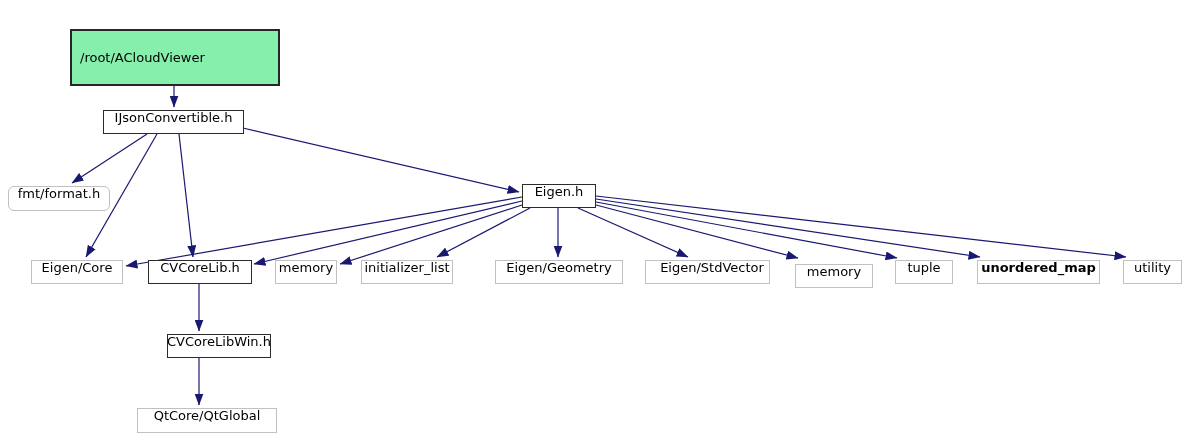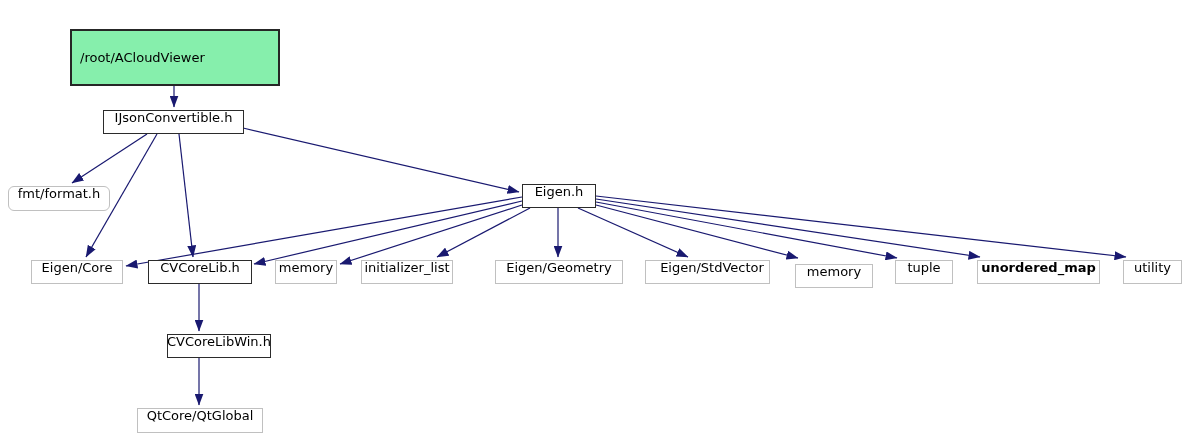--- a/index.html
+++ b/index.html
@@ -121,17 +121,17 @@
       </div>
       <div class="node external" style="left: 977px; top: 260px; width: 123px; height: 24px; font-weight: bold;">
         <span>unordered_map</span>
       </div>
       <div class="node external" style="left: 1123px; top: 260px; width: 59px; height: 24px;">
         <span>utility</span>
       </div>
       <div class="node internal" style="left: 135px; top: 334px; width: 104px; height: 24px; margin-left: 32px;">
         <span>CVCoreLibWin.h</span>
       </div>
-      <div class="node external" style="left: 137px; top: 408px; width: 126px; height: 25px;">
+      <div class="node external" style="left: 137px; top: 408px; width: 140px; height: 25px;">
         <span>QtCore/QtGlobal</span>
       </div>
     </div>
 </div>
 
 </body></html>

